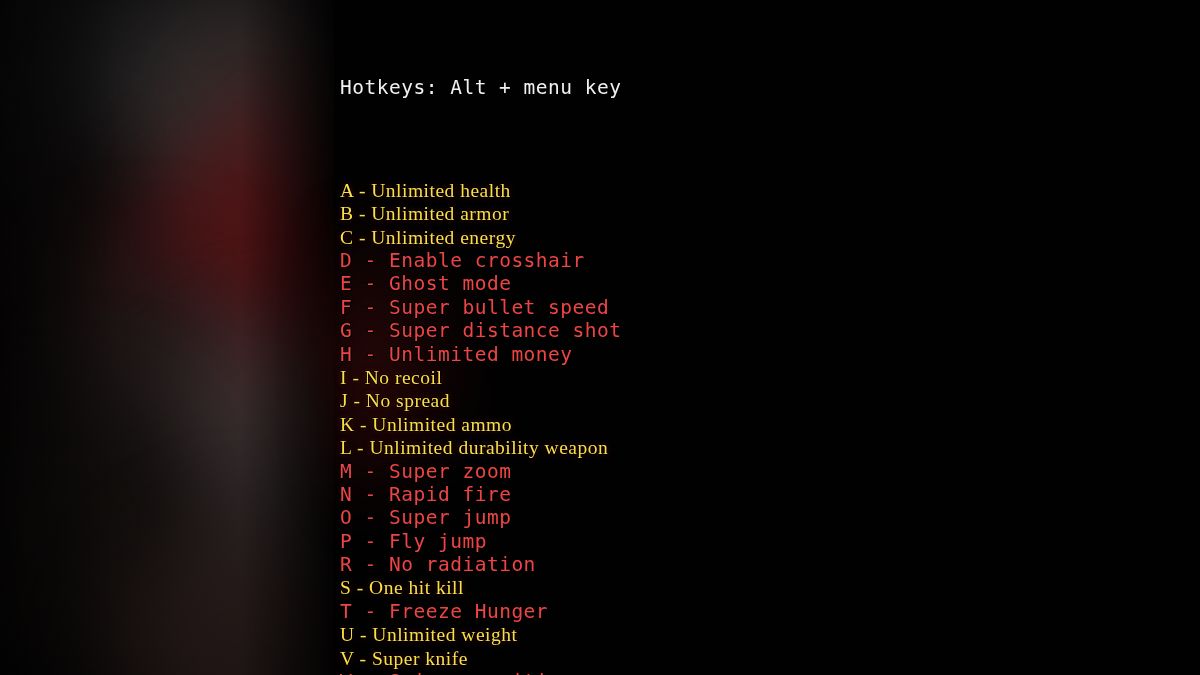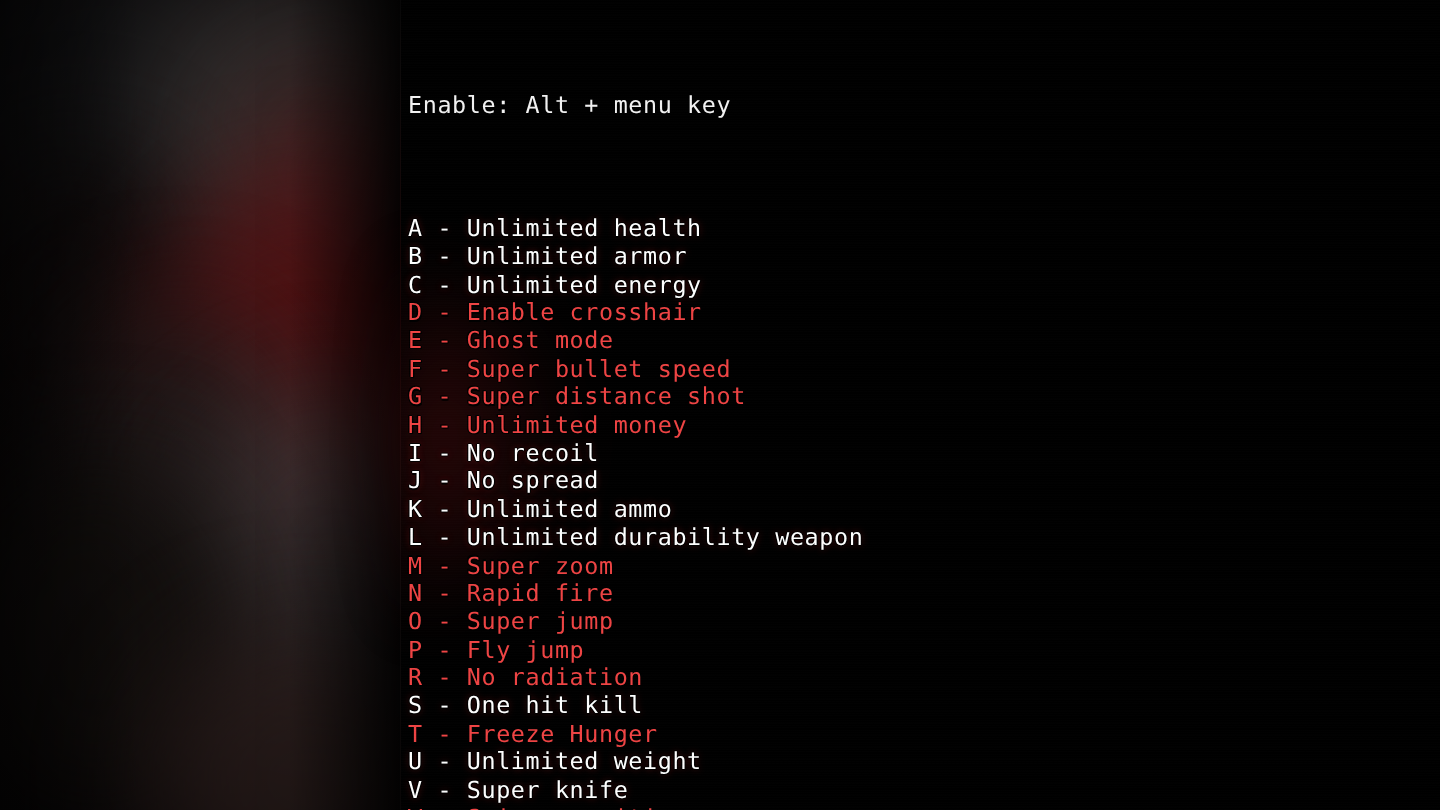--- a/index.html
+++ b/index.html
@@ -64,25 +64,26 @@
     text-shadow:
       1px 0 0 #000, -1px 0 0 #000, 0 1px 0 #000, 0 -1px 0 #000,
       1px 1px 0 #000, -1px -1px 0 #000;
     margin-bottom:9px;
   }
 
   .row{ display:block; }
   .row .k, .row .d, .row .t{ display:inline; }
 
   .row.on{
-    color:#ffffff;
+    color:#fde047;
     text-shadow:
       1px 0 0 rgba(0,0,0,.9), -1px 0 0 rgba(0,0,0,.9),
       0 1px 0 rgba(0,0,0,.9), 0 -1px 0 rgba(0,0,0,.9),
       0 0 6px rgba(190,30,30,.45);
+    font-family: Liberation Serif, serif;
   }
   .row.off{
     color:#ef4444;
     text-shadow:
       1px 0 0 #000, -1px 0 0 #000, 0 1px 0 #000, 0 -1px 0 #000,
       1px 1px 0 #000, -1px -1px 0 #000;
   }
 
   .scanlines{
     position:absolute; inset:0; pointer-events:none;
@@ -111,21 +112,21 @@
     <div class="blob b6"></div>
     <div class="blob b7"></div>
     <div class="vig"></div>
   </div>
 
   <div id="panel">
     <div class="panel-glow"></div>
 
     <div id="console">
 
-      <div class="line title">Enable: Alt + menu key</div>
+      <div class="line title">Hotkeys: Alt + menu key</div>
 
       <div id="hotkey-list"><div class="line row on"><span class="k">A</span><span class="d"> - </span><span class="t">Unlimited health</span></div><div class="line row on"><span class="k">B</span><span class="d"> - </span><span class="t">Unlimited armor</span></div><div class="line row on"><span class="k">C</span><span class="d"> - </span><span class="t">Unlimited energy</span></div><div class="line row off"><span class="k">D</span><span class="d"> - </span><span class="t">Enable crosshair</span></div><div class="line row off"><span class="k">E</span><span class="d"> - </span><span class="t">Ghost mode</span></div><div class="line row off"><span class="k">F</span><span class="d"> - </span><span class="t">Super bullet speed</span></div><div class="line row off"><span class="k">G</span><span class="d"> - </span><span class="t">Super distance shot</span></div><div class="line row off"><span class="k">H</span><span class="d"> - </span><span class="t">Unlimited money</span></div><div class="line row on"><span class="k">I</span><span class="d"> - </span><span class="t">No recoil</span></div><div class="line row on"><span class="k">J</span><span class="d"> - </span><span class="t">No spread</span></div><div class="line row on"><span class="k">K</span><span class="d"> - </span><span class="t">Unlimited ammo</span></div><div class="line row on"><span class="k">L</span><span class="d"> - </span><span class="t">Unlimited durability weapon</span></div><div class="line row off"><span class="k">M</span><span class="d"> - </span><span class="t">Super zoom</span></div><div class="line row off"><span class="k">N</span><span class="d"> - </span><span class="t">Rapid fire</span></div><div class="line row off"><span class="k">O</span><span class="d"> - </span><span class="t">Super jump</span></div><div class="line row off"><span class="k">P</span><span class="d"> - </span><span class="t">Fly jump</span></div><div class="line row off"><span class="k">R</span><span class="d"> - </span><span class="t">No radiation</span></div><div class="line row on"><span class="k">S</span><span class="d"> - </span><span class="t">One hit kill</span></div><div class="line row off"><span class="k">T</span><span class="d"> - </span><span class="t">Freeze Hunger</span></div><div class="line row on"><span class="k">U</span><span class="d"> - </span><span class="t">Unlimited weight</span></div><div class="line row on"><span class="k">V</span><span class="d"> - </span><span class="t">Super knife</span></div><div class="line row off"><span class="k">W</span><span class="d"> - </span><span class="t">Sniper position</span></div></div>
 
       
 
       
     </div>
 
     <div class="scanlines"></div>
   </div>

